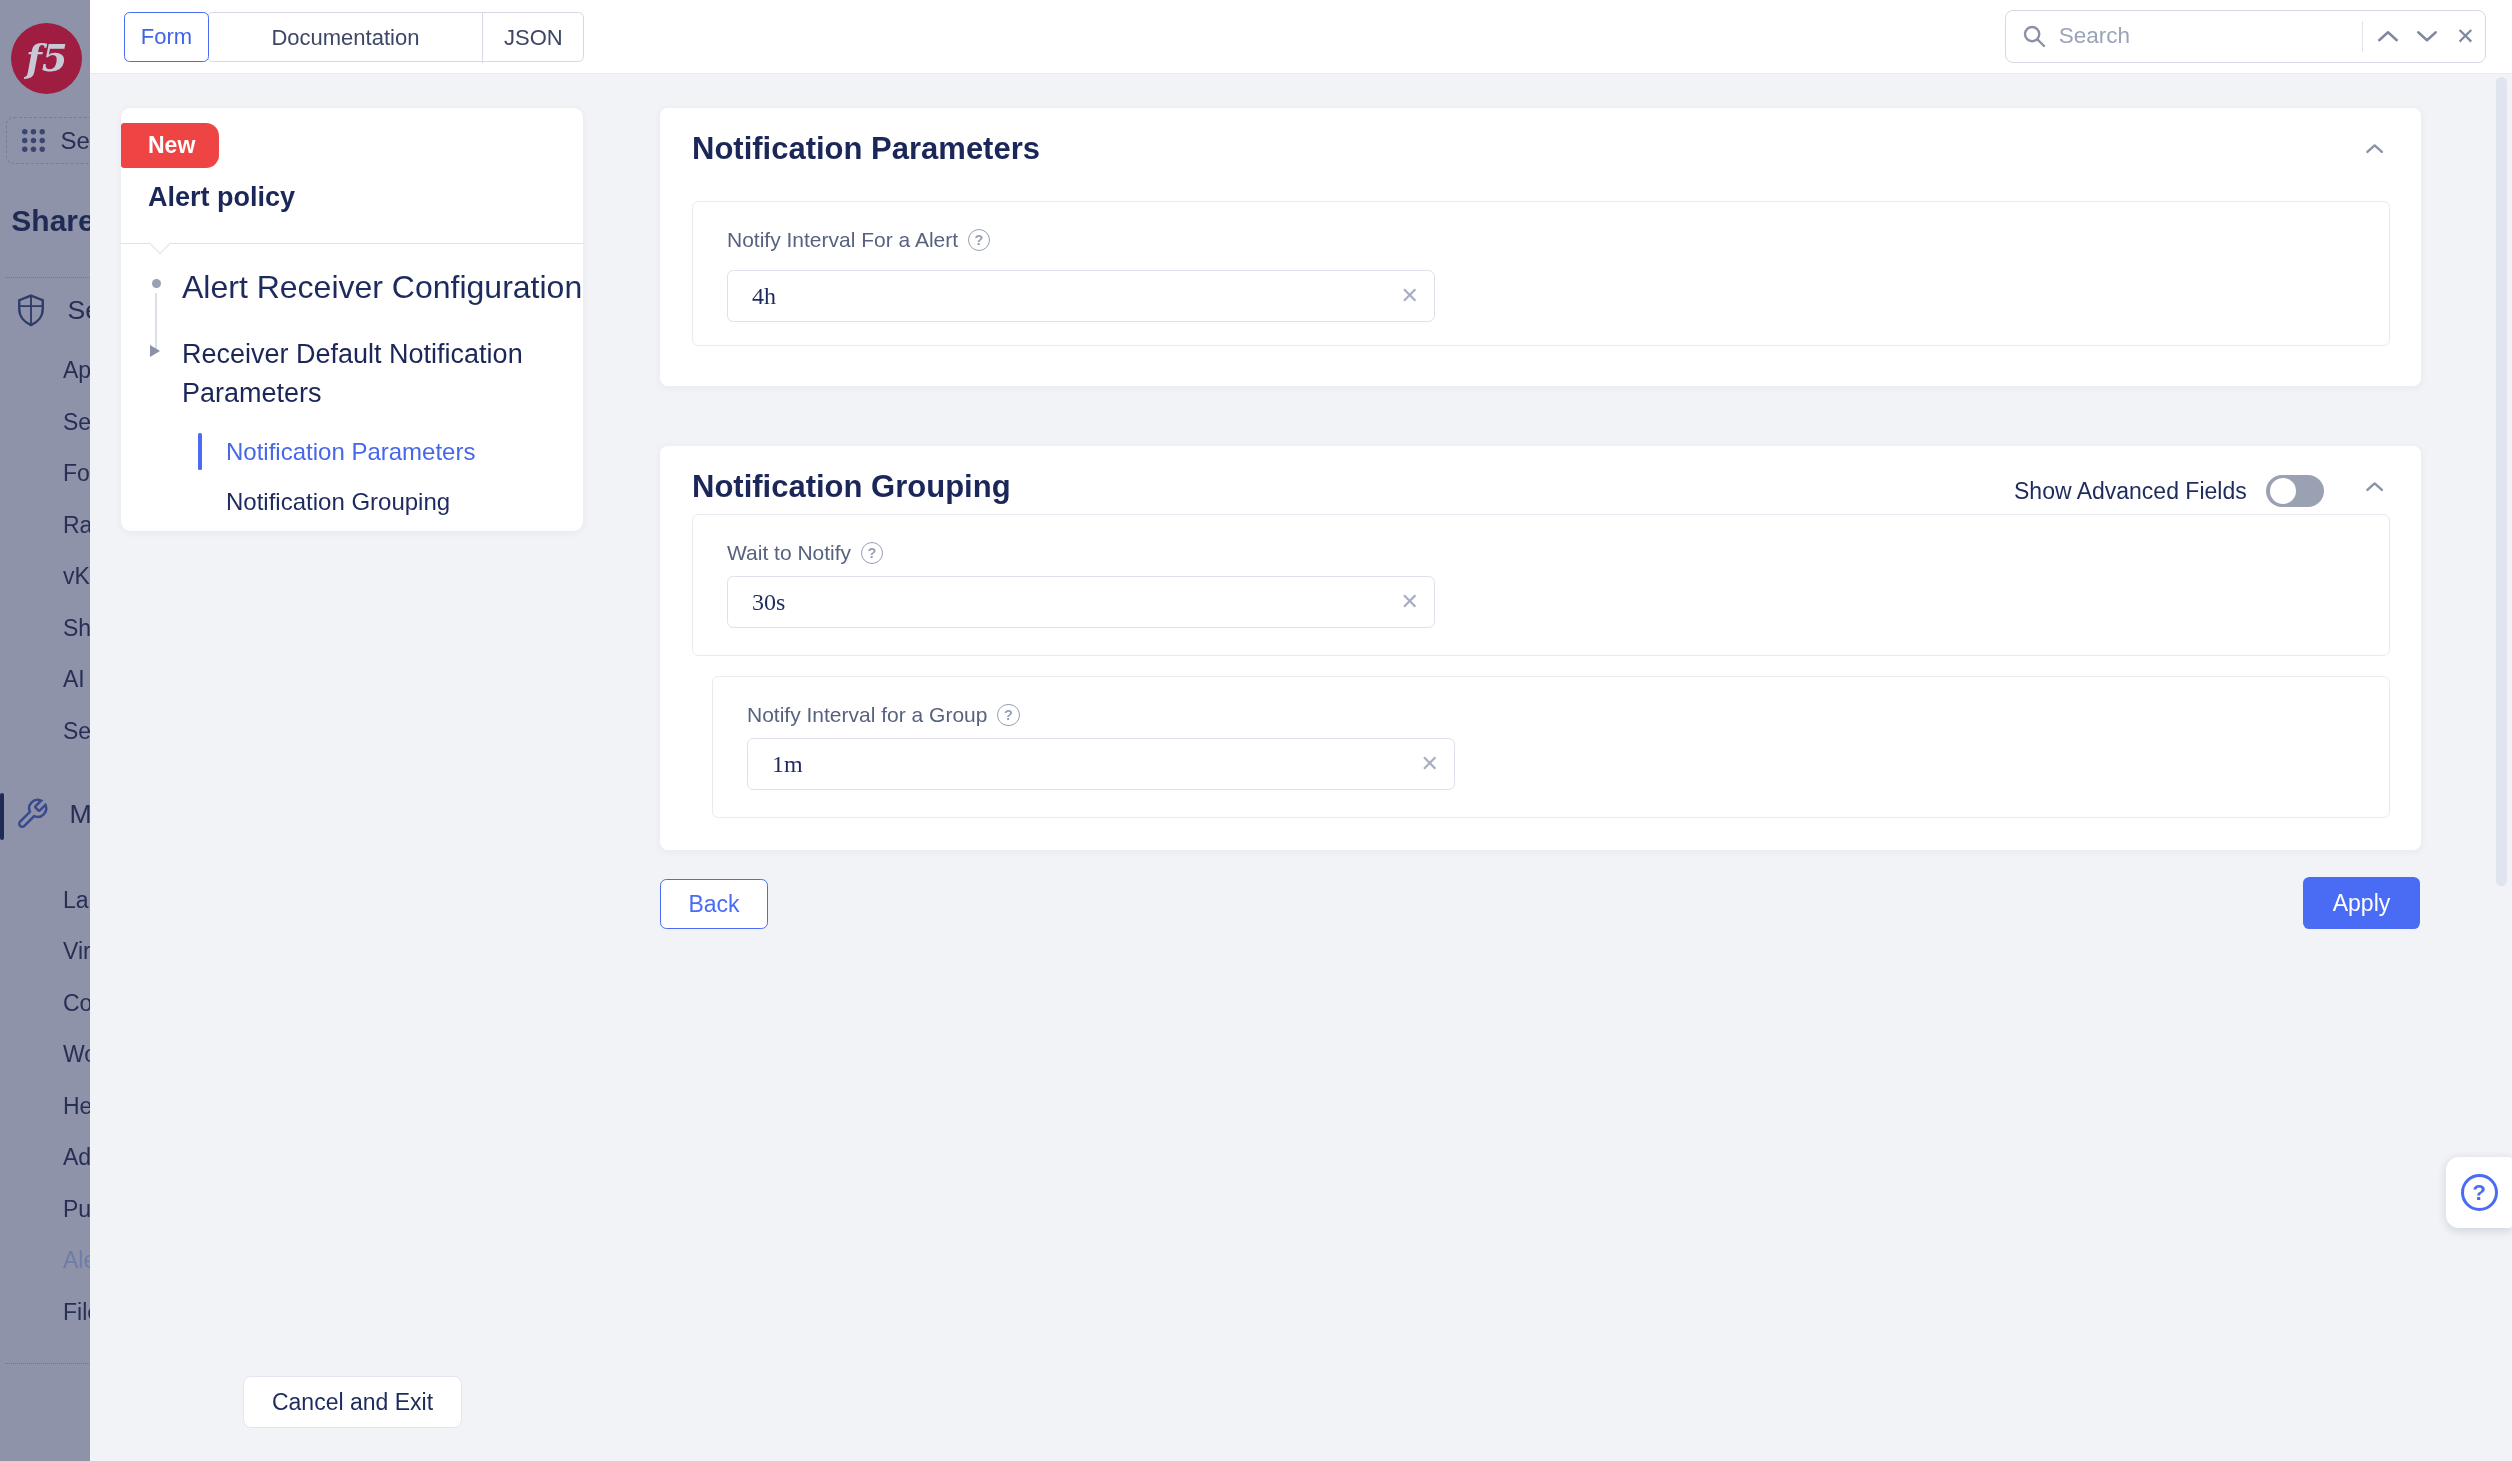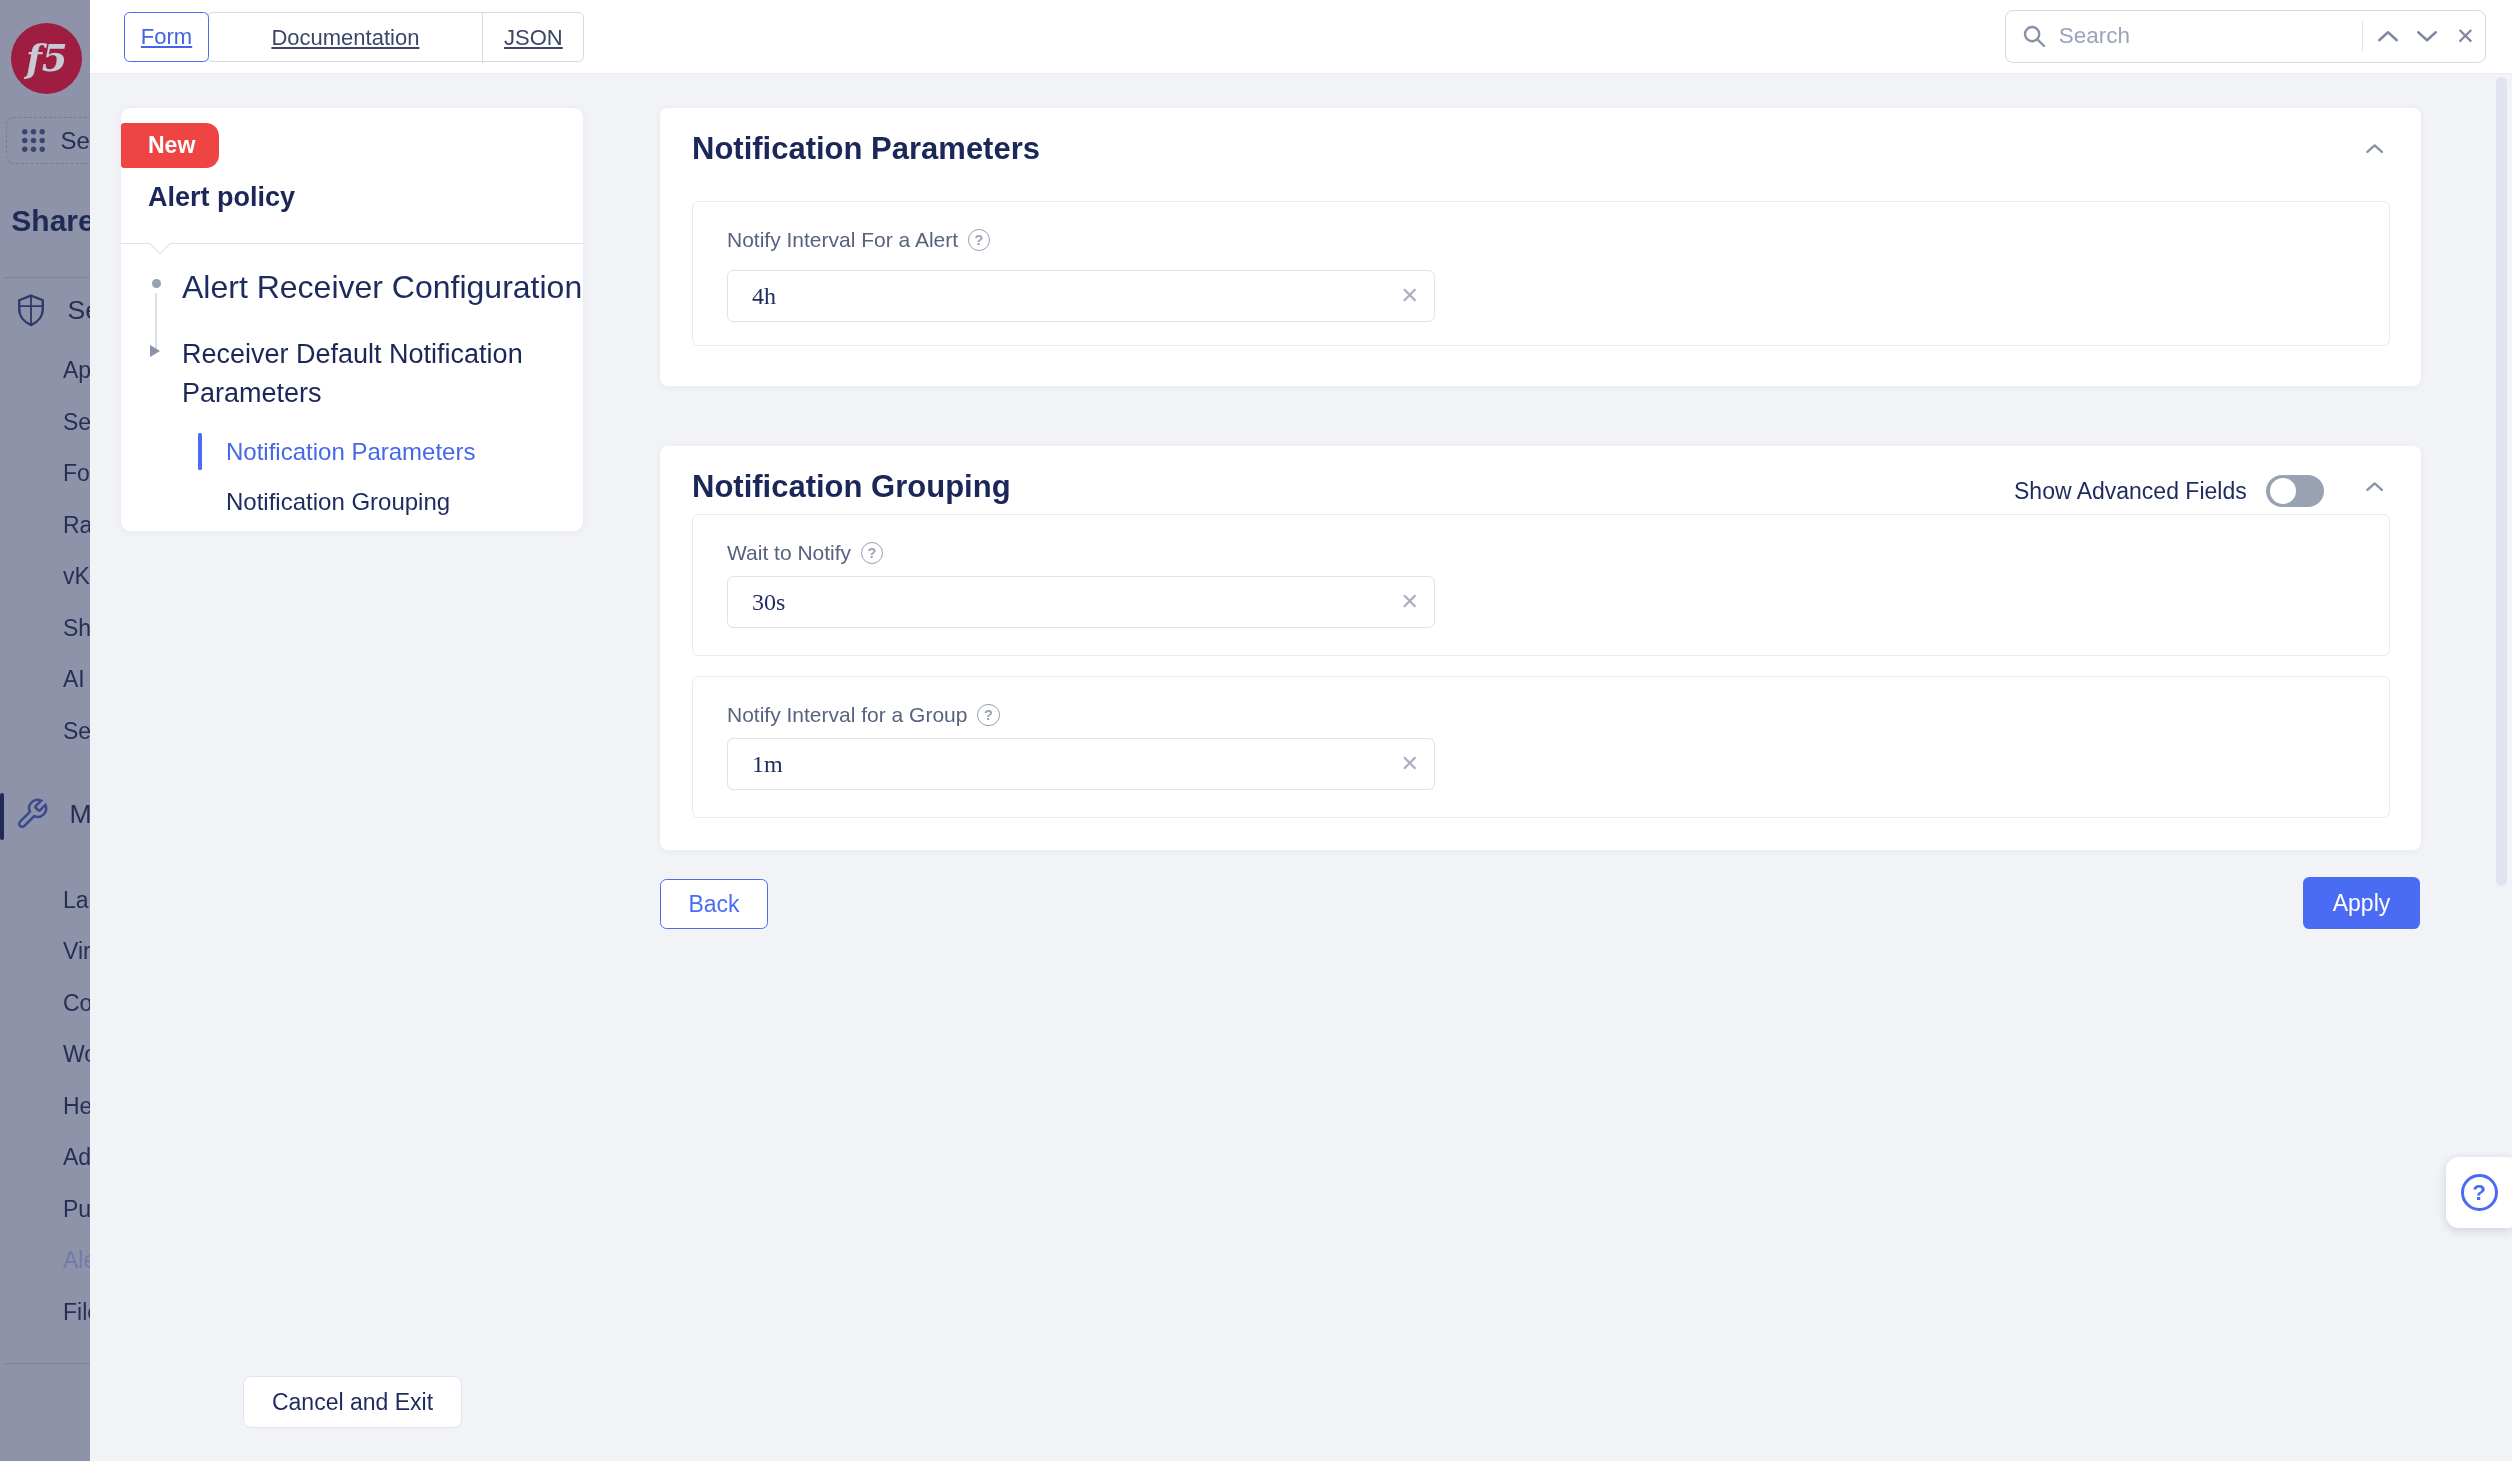--- a/index.html
+++ b/index.html
@@ -17,21 +17,21 @@
   .grid-item { position:absolute; left:6.4px; top:117px; width:105px; height:47px; border:1.6px dashed #767d9a; border-radius:8px; display:flex; align-items:center; gap:13px; padding-left:13px; color:#272f55; font-size:24px; }
   .share-heading { position:absolute; left:11.3px; top:204px; font-size:30px; font-weight:bold; color:#1f2a55; white-space:nowrap; }
   .side-divider { position:absolute; left:4.8px; width:97px; border-top:1.6px dotted #6e7592; }
   .group-header { position:absolute; left:14.5px; display:flex; align-items:center; gap:21px; font-size:26.6px; color:#272f55; white-space:nowrap; }
   .side-item { position:absolute; left:63px; height:32px; line-height:32px; font-size:23px; color:#272f55; white-space:nowrap; }
   .side-item.muted { color:#6f7ca8; }
   .active-indicator { position:absolute; left:0; top:793px; width:4px; height:47px; background:#1f2a55; border-radius:2.4px; }
   
   .topbar { position:absolute; left:90px; top:0; right:0; height:74px; background:#ffffff; border-bottom:0.8px solid #e9ebf2; z-index:2; }
   .tabs { position:absolute; left:34px; top:12px; display:flex; }
-  .tab { height:50px; display:flex; align-items:center; justify-content:center; font-size:22px; cursor:default;text-decoration:underline; }
+  .tab { height:50px; display:flex; align-items:center; justify-content:center; font-size:22px; cursor:default; }
   .tab-form { width:85px; border:1.6px solid #4a6cf5; border-radius:5.6px; color:#4163e6; background:#fff; position:relative; z-index:2; }
   .tab-group { display:flex; border:1.6px solid #d5d9e4; border-radius:5.6px; margin-left:-1.6px; height:50px; }
   .tab-doc { width:274px; color:#3c4766; }
   .tab-json { width:101px; color:#3c4766; border-left:1.6px solid #d5d9e4; }
   .searchbox { position:absolute; right:26px; top:9.7px; width:481px; height:53px; border:1.6px solid #d5d9e4; border-radius:8px; display:flex; align-items:center; padding-left:14.5px; background:#fff; }
   .searchbox input { border:none; outline:none; flex:1; font-size:22.5px; color:#0f766e; font-family:"Liberation Sans",sans-serif; min-width:0; }
   .searchbox input::placeholder { color:#9aa3b8; }
   .search-divider { width:1.6px; height:31px; background:#e1e4ed; margin:0 4.8px; }
   .icon-btn { width:39px; height:48px; display:flex; align-items:center; justify-content:center; color:#7f87a0; font-size:22.5px; }
   
@@ -54,21 +54,21 @@
   .card2 { top:446px; height:404px; }
   .card-title { position:absolute; left:32px; top:22.5px; font-size:31px; font-weight:bold; color:#1b2758; }
   .card-chevron { position:absolute; right:37px; top:34px; }
   .card2-controls { position:absolute; right:97px; top:29px; display:flex; align-items:center; gap:19.3px; }
   .adv-label { font-size:23px; color:#1d2b5e; }
   .toggle { width:58px; height:32px; border-radius:16px; background:#9aa1b2; position:relative; }
   .toggle .knob { position:absolute; left:4px; top:3.2px; width:26px; height:26px; border-radius:50%; background:#fff; }
   .fieldset { position:absolute; left:32px; right:31px; height:142px; border:1.6px solid #e8eaf2; border-radius:6.4px; background:#fff;padding-left:44px; }
   .fs1-c1 { top:93px; height:145px; }
   .fs1-c2 { top:68px; }
-  .fs2-c2 { top:230px; }
+  .fs2-c2 { top:230px;margin-left:20px; }
   .field-label { position:absolute; left:34px; top:26px; display:flex; align-items:center; gap:9.7px; font-size:21px; color:#57627f; }
   .info-icon { width:22.5px; height:22.5px; border:1.6px solid #98a0b5; border-radius:50%; color:#98a0b5; font-size:14.5px; font-weight:bold; display:inline-flex; align-items:center; justify-content:center; }
   .input-wrap { position:absolute; left:34px; top:61px; width:708px; height:52px; }
   .c1 .input-wrap { top:68px; }
   .input-wrap input { width:100%; height:100%; border:1.6px solid #dde1ec; border-radius:6.4px; padding:0 56px 0 24px; font-size:24px; color:#1d2b5e; font-family:Liberation Serif, serif; outline:none; background:#fff; }
   .clear-x { position:absolute; right:16px; top:50%; transform:translateY(-50%); color:#a8aec2; font-size:22px; cursor:default; }
   
   .back-btn { position:absolute; left:660px; top:879px; width:108px; height:50px; background:#fff; border:1.6px solid #4a6cf5; border-radius:6.4px; color:#4a6cf5; font-size:23px; display:flex; align-items:center; justify-content:center; z-index:3; }
   .apply-btn { position:absolute; left:2303px; top:877px; width:117px; height:52px; background:#4a6cf5; border:none; border-radius:6.4px; color:#fff; font-size:23px; display:flex; align-items:center; justify-content:center; z-index:3; }
   .cancel-btn { position:absolute; left:243px; top:1376px; width:219px; height:52px; background:#fff; border:1.6px solid #e2e5ef; border-radius:8px; color:#1d2b5e; font-size:23px; display:flex; align-items:center; justify-content:center; z-index:3; }

